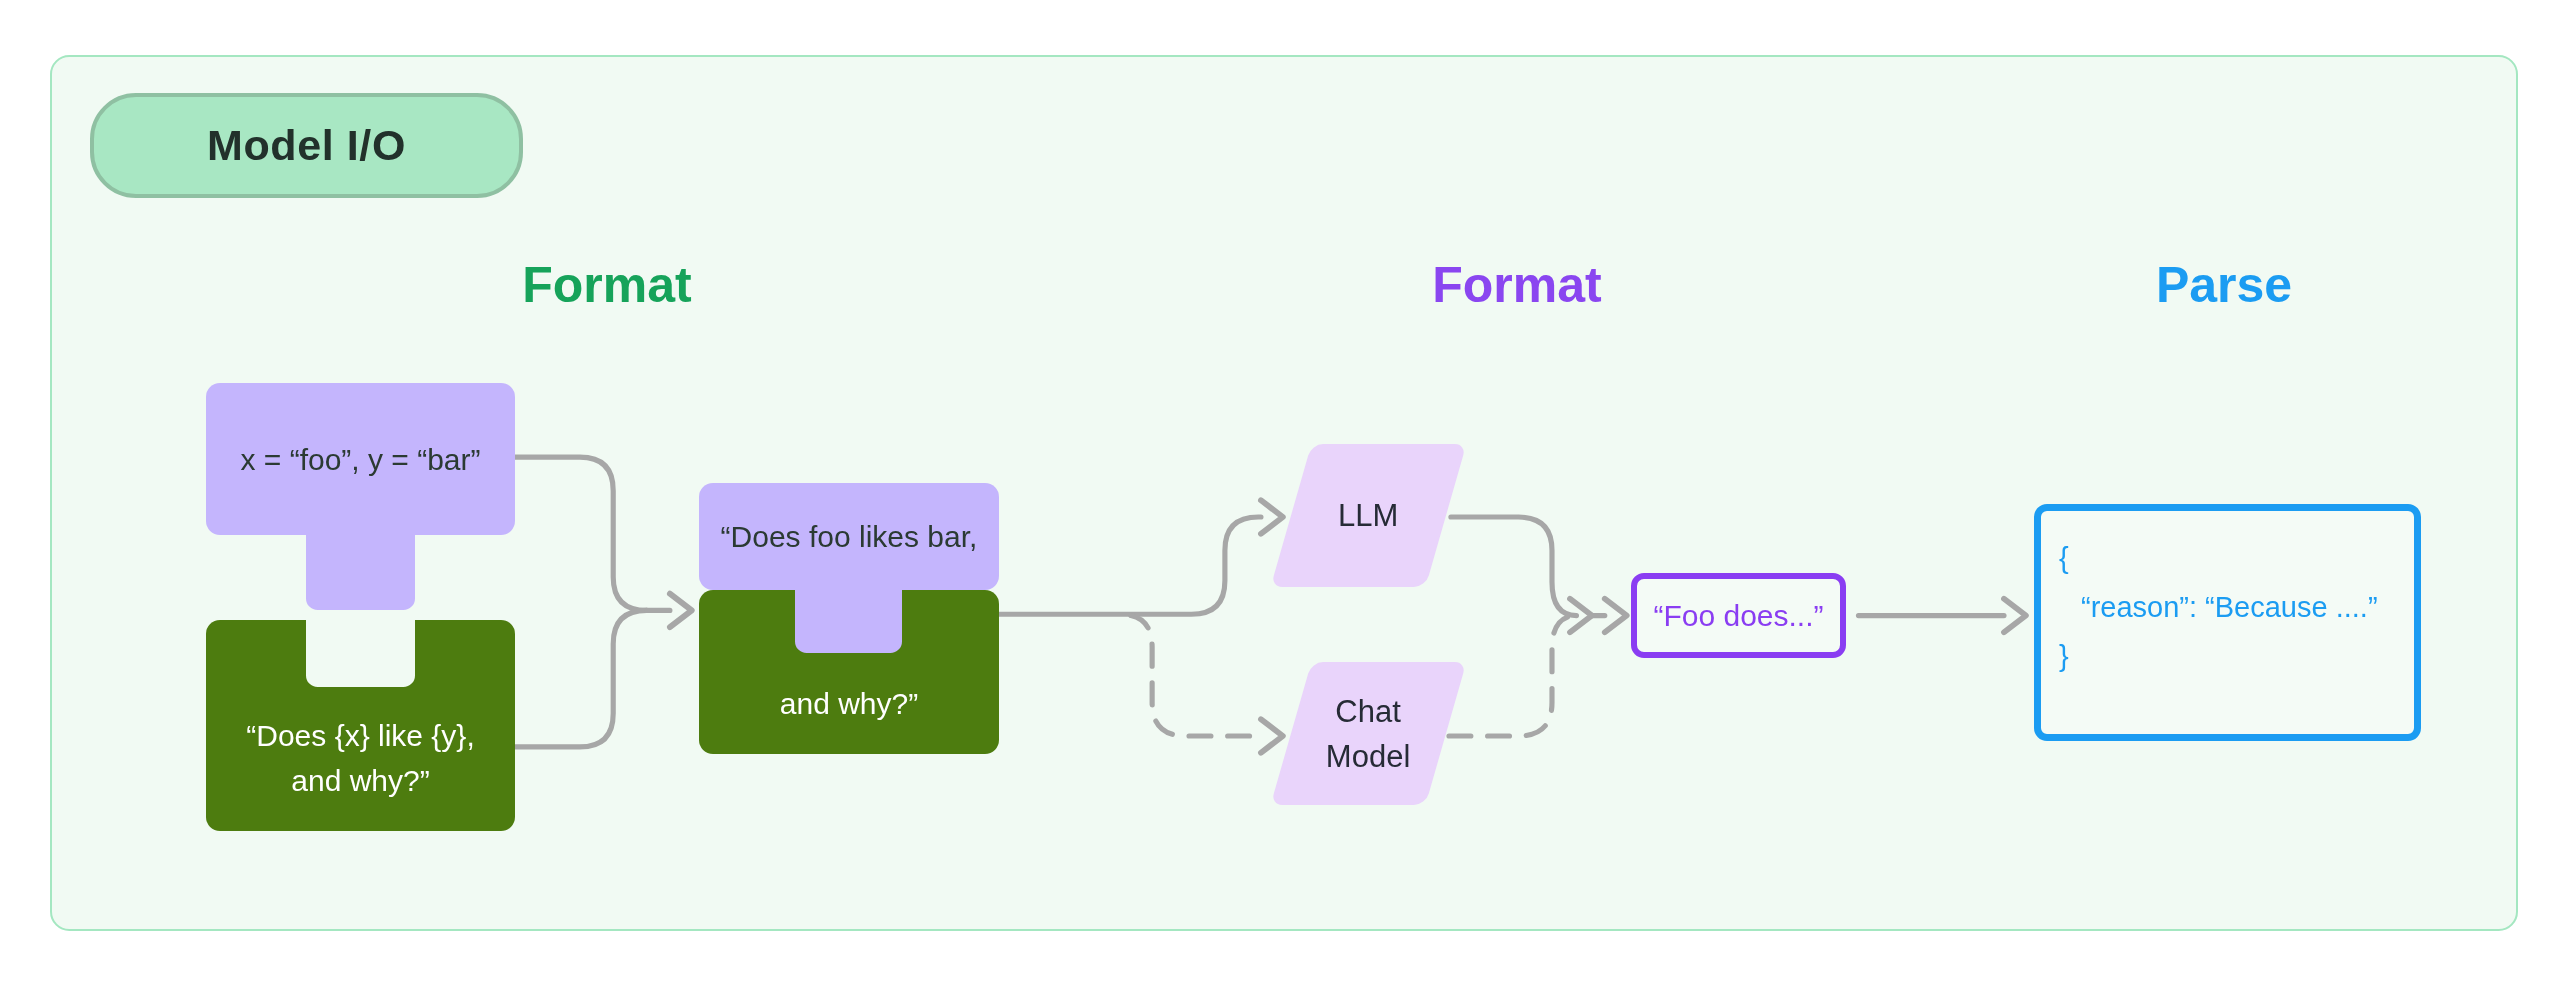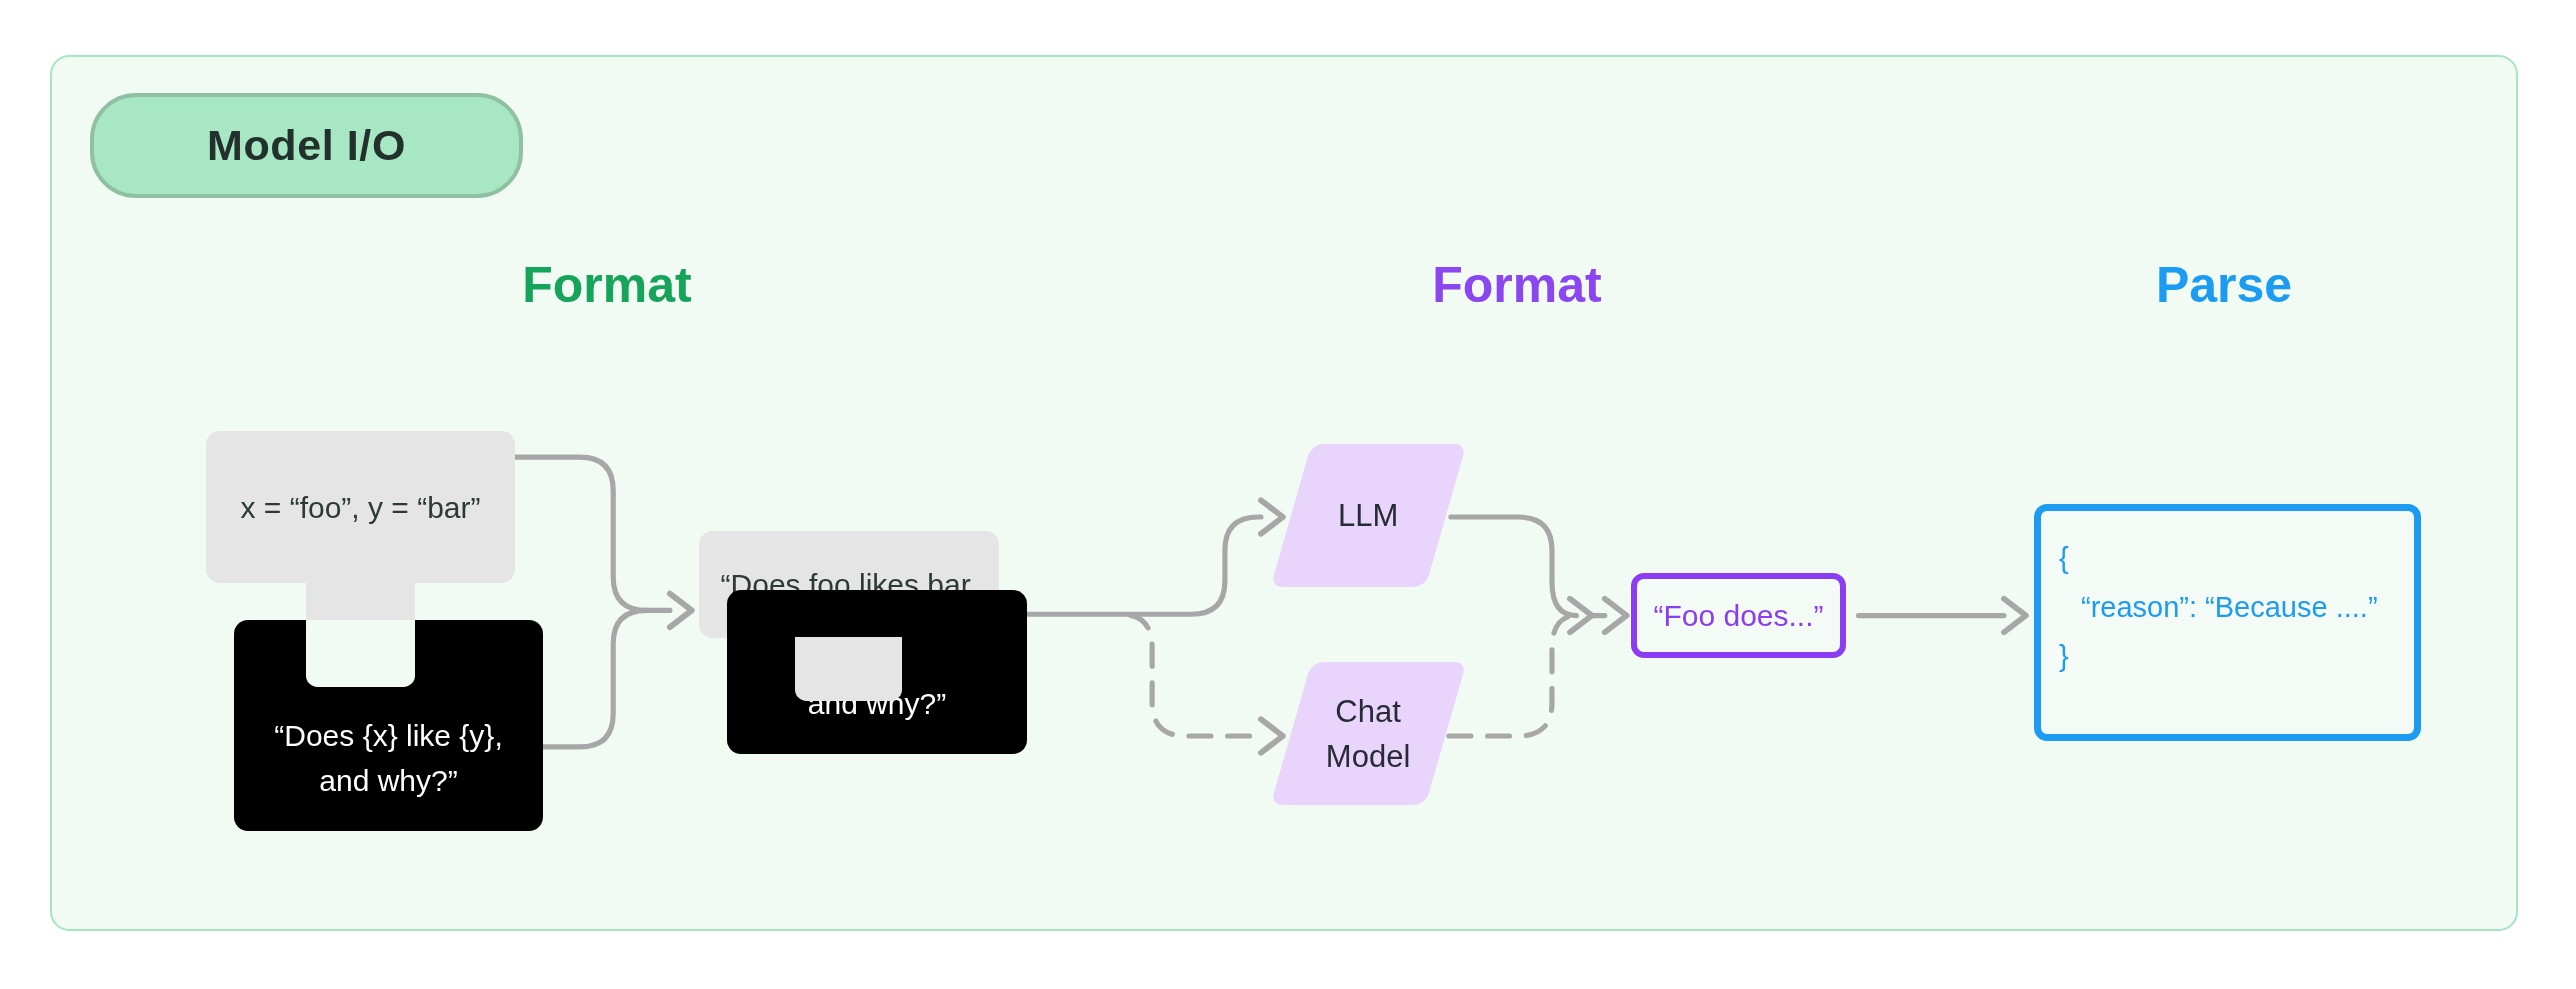--- a/index.html
+++ b/index.html
@@ -48,22 +48,22 @@
     font-weight: bold;
     z-index: 3;
     white-space: nowrap;
   }
   .stage-header.format  { left: 607px;  color: #16a35a; }
   .stage-header.predict { left: 1517px; color: #8a46f0; }
   .stage-header.parse   { left: 2224px; color: #1b9cf2; }
 
   
   .piece { position: absolute; box-sizing: border-box; z-index: 2; }
-  .light-fill { background: #e5e5e5; margin-top: 48px; }
-  .dark-fill  { background: #000000; margin-left: 28px; }
+  .light-fill { background: #c4b5fd; }
+  .dark-fill  { background: #4d7c0f; }
 
   .piece-main {
     border-radius: 14px;
     display: flex; align-items: center; justify-content: center;
     text-align: center;
   }
   .piece-label-dark  { color: #2b3a33; font-size: 30px; line-height: 45px; }
   .piece-label-light { color: #ffffff; font-size: 30px; line-height: 45px; }
 
   .tab   { border-radius: 0 0 11.6px 11.6px; }

